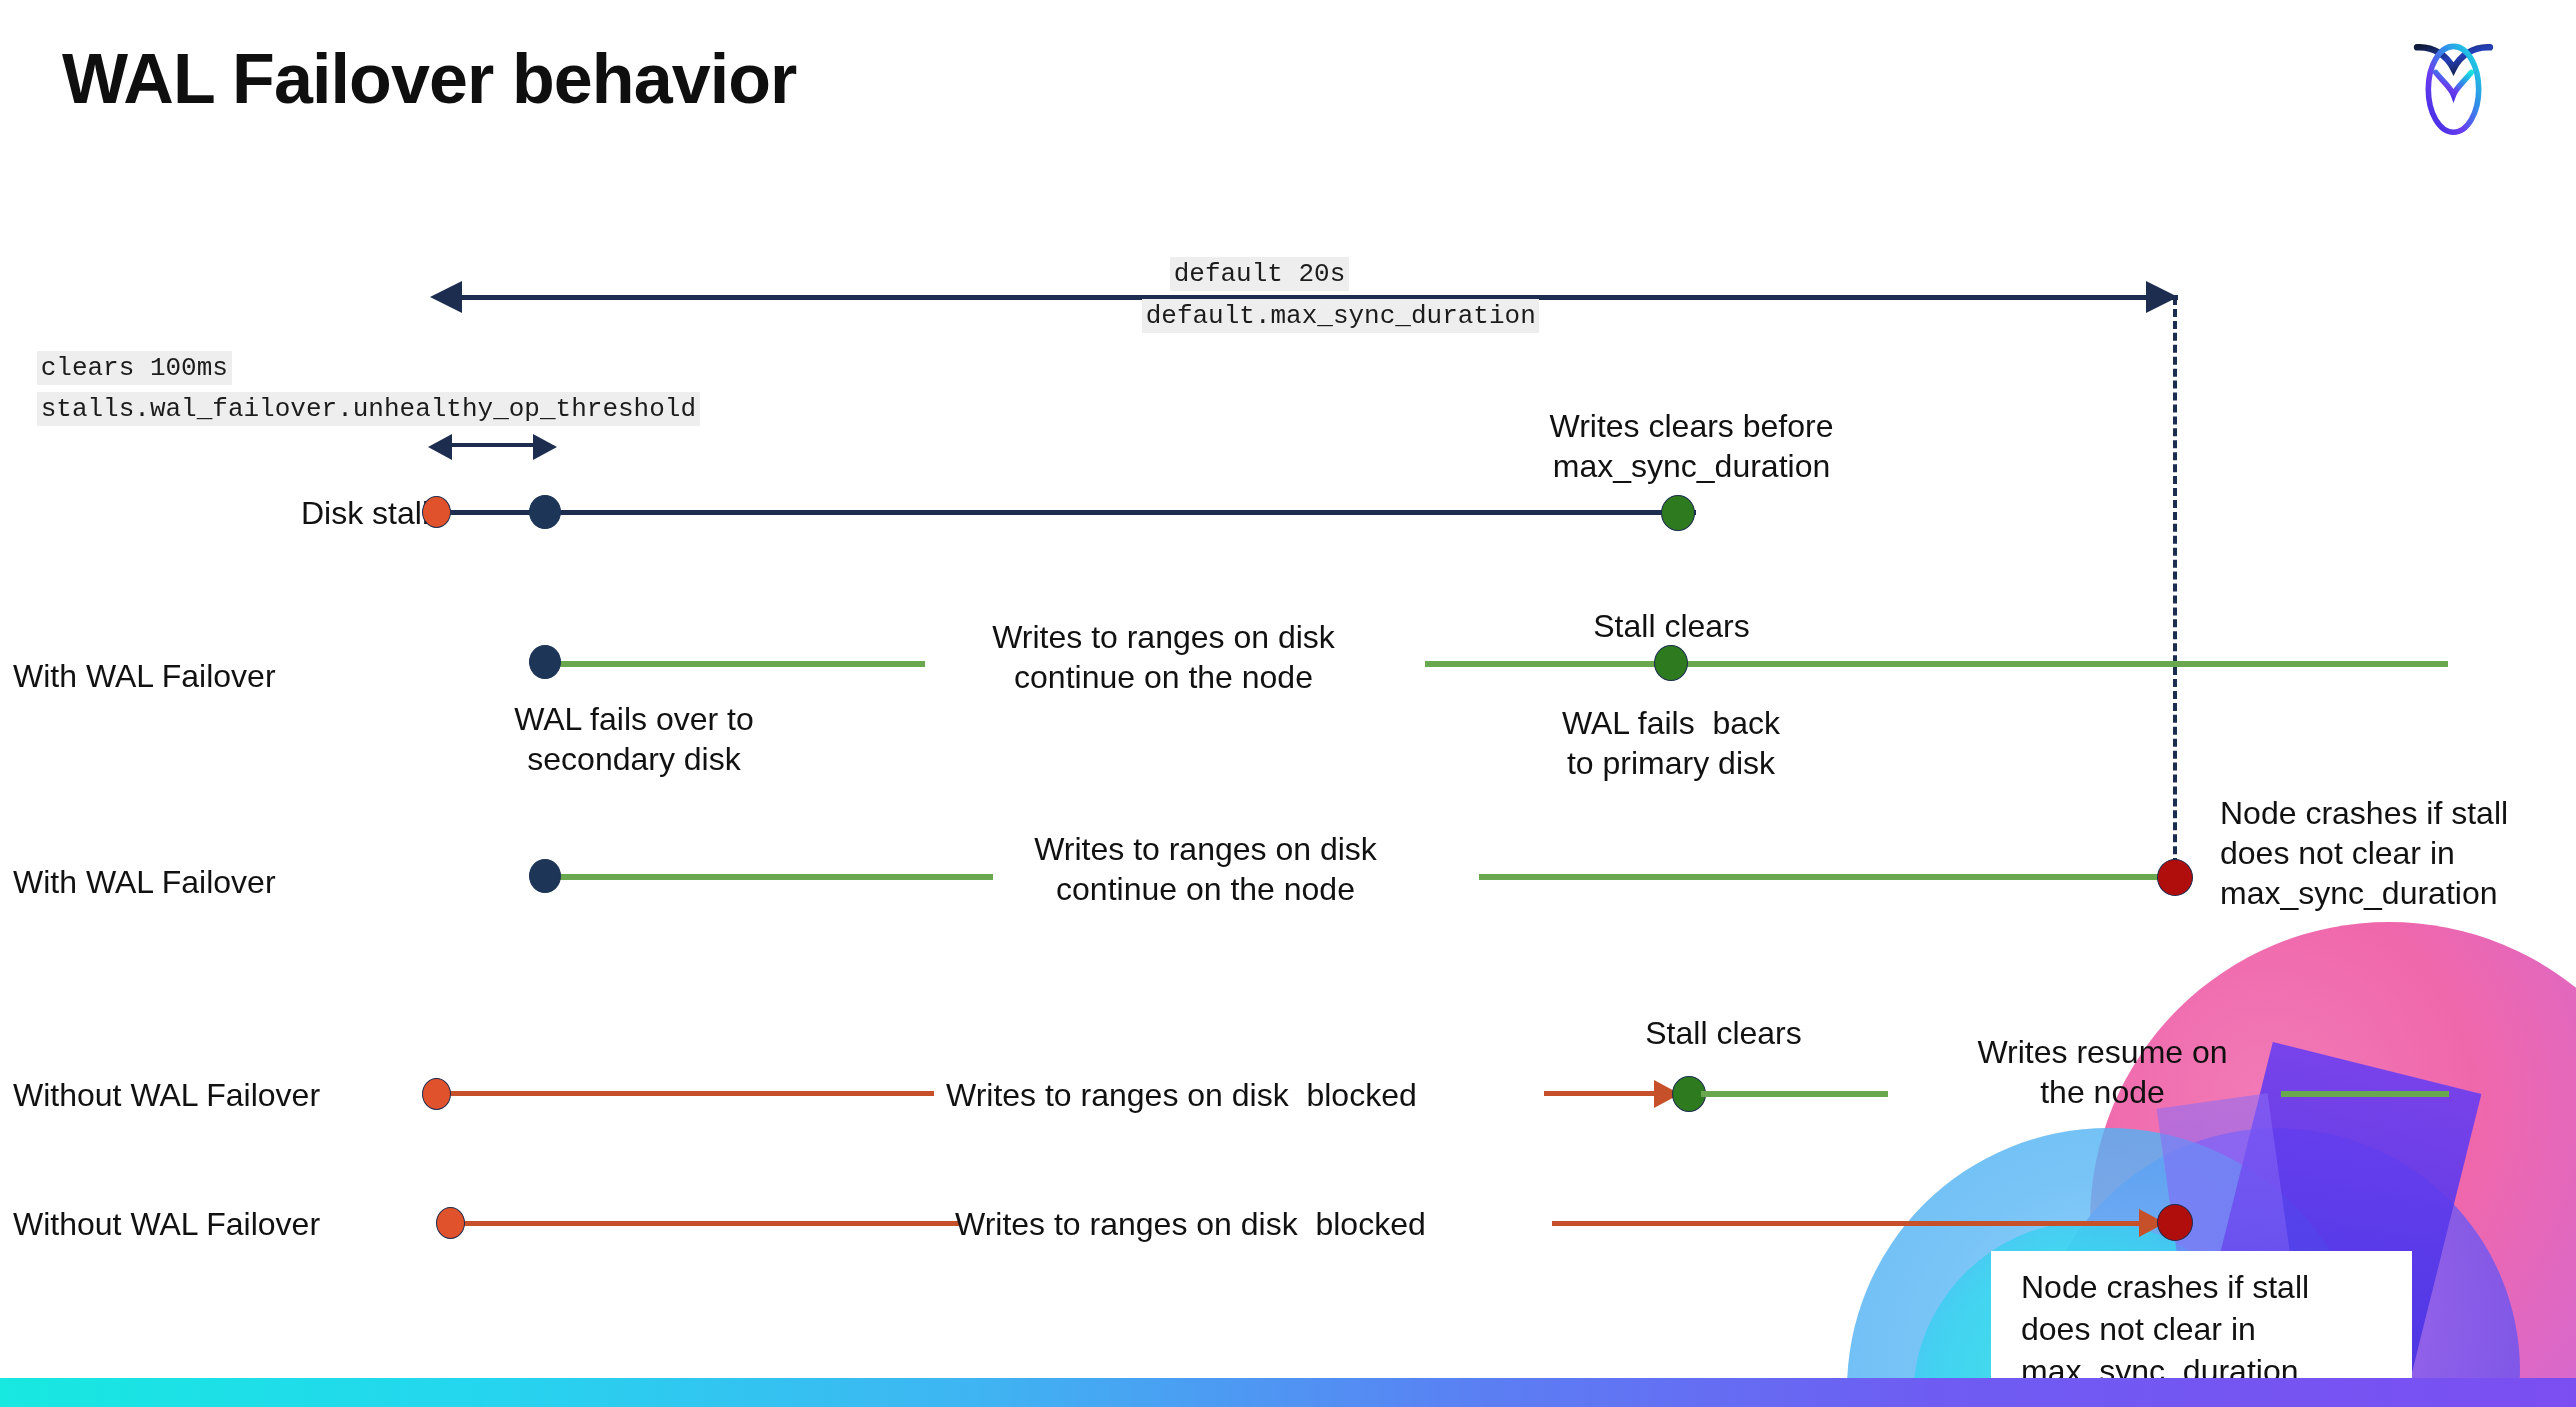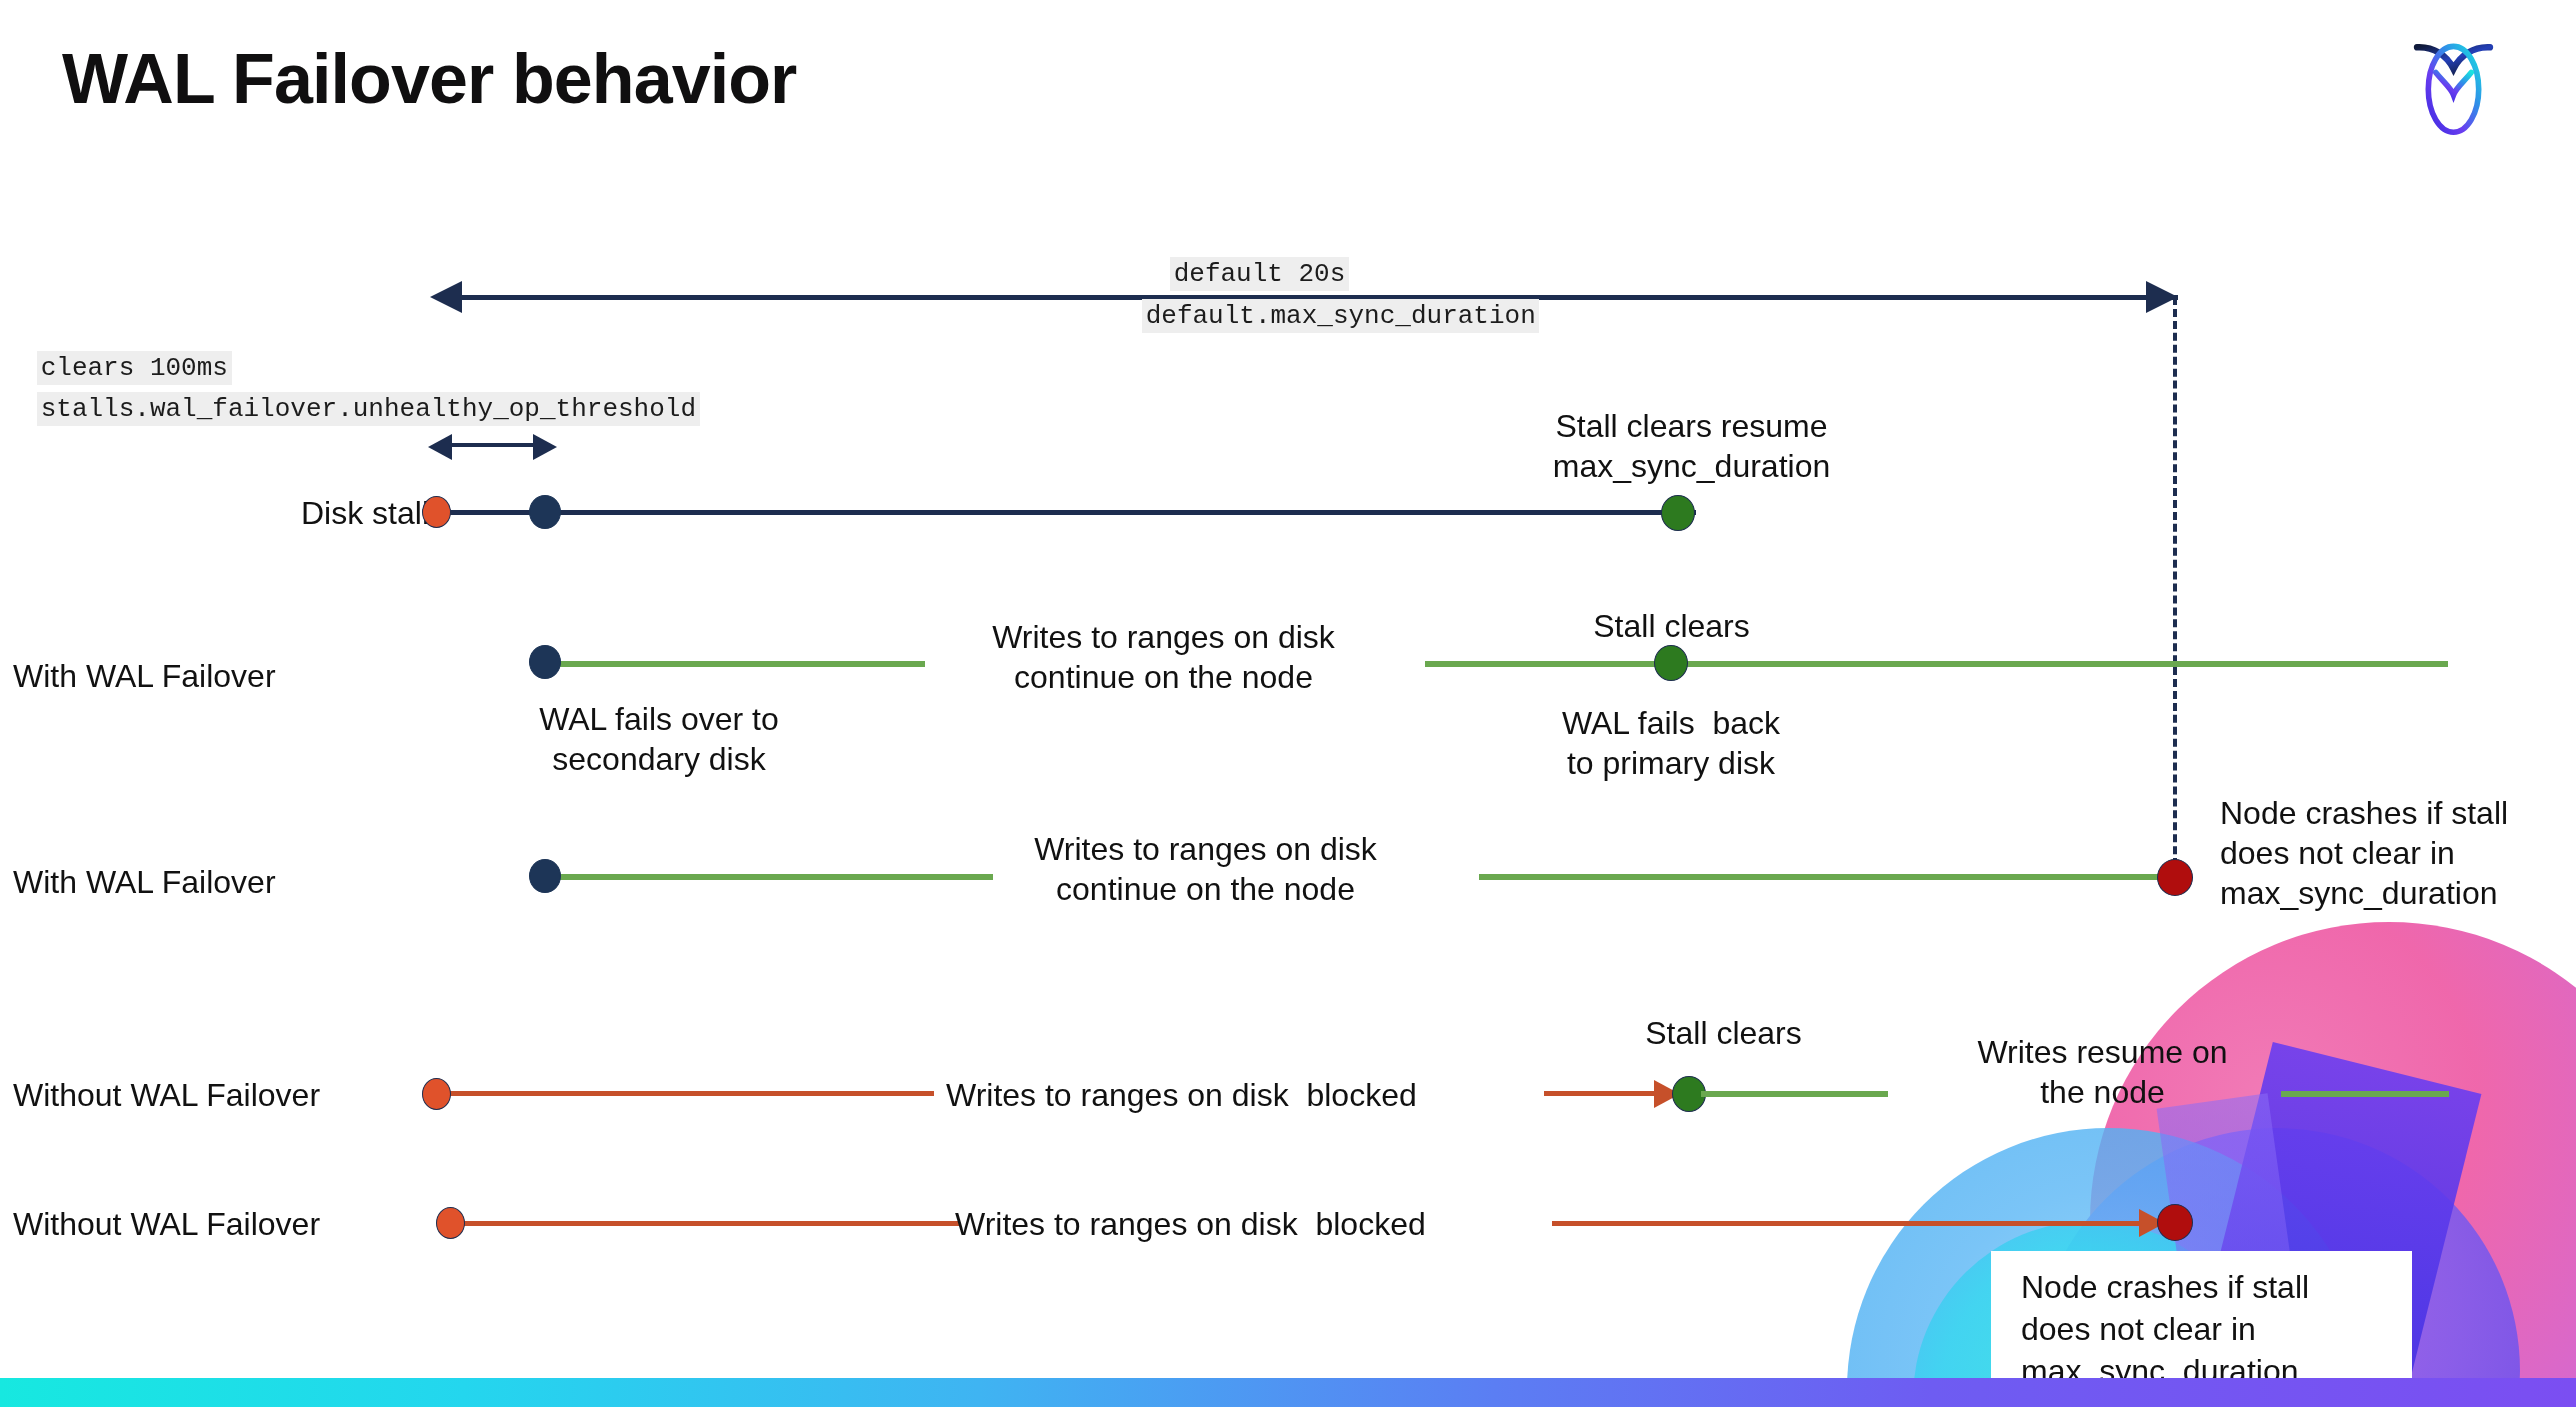--- a/index.html
+++ b/index.html
@@ -128,34 +128,34 @@
 
   <div class="vdash" style="left:2173px;top:297px;height:581px;"></div>
 
   <div class="lbl" style="left:221px;top:493px;width:224px;text-align:right;">Disk stalls</div>
 
   <div class="hline navy" style="left:439px;top:510px;width:1257px;"></div>
   <div class="dot orange" style="left:422px;top:496px;width:29px;height:32px;"></div>
   <div class="dot navy" style="left:529px;top:495px;width:32px;height:34px;"></div>
   <div class="dot green" style="left:1661px;top:495px;width:34px;height:36px;"></div>
 
-  <div class="lbl c" style="left:1514px;top:406px;width:355px;">Stall clears resume
+  <div class="lbl c" style="left:1514px;top:406px;width:355px;">Writes clears before
 max_sync_duration</div>
 
   <div class="lbl" style="left:13px;top:656px;width:430px;text-align:left;">With WAL Failover</div>
 
   <div class="hline green" style="left:540px;top:661px;width:385px;"></div>
   <div class="hline green" style="left:1425px;top:661px;width:1023px;"></div>
   <div class="dot navy" style="left:529px;top:645px;width:32px;height:34px;"></div>
   <div class="dot green" style="left:1654px;top:645px;width:34px;height:36px;"></div>
 
   <div class="lbl c" style="left:944px;top:617px;width:439px;">Writes to ranges on disk
 continue on the node</div>
   <div class="lbl c" style="left:1522px;top:606px;width:299px;">Stall clears</div>
-  <div class="lbl c" style="left:472px;top:699px;width:374px;">WAL fails over to
+  <div class="lbl c" style="left:447px;top:699px;width:374px;">WAL fails over to
 secondary disk</div>
   <div class="lbl c" style="left:1512px;top:703px;width:318px;">WAL fails  back
 to primary disk</div>
 
   <div class="lbl" style="left:13px;top:862px;width:430px;text-align:left;">With WAL Failover</div>
 
   <div class="hline green" style="left:540px;top:874px;width:453px;"></div>
   <div class="hline green" style="left:1479px;top:874px;width:701px;"></div>
   <div class="dot navy" style="left:529px;top:859px;width:32px;height:34px;"></div>
   <div class="dot red" style="left:2157px;top:859px;width:36px;height:37px;"></div>

